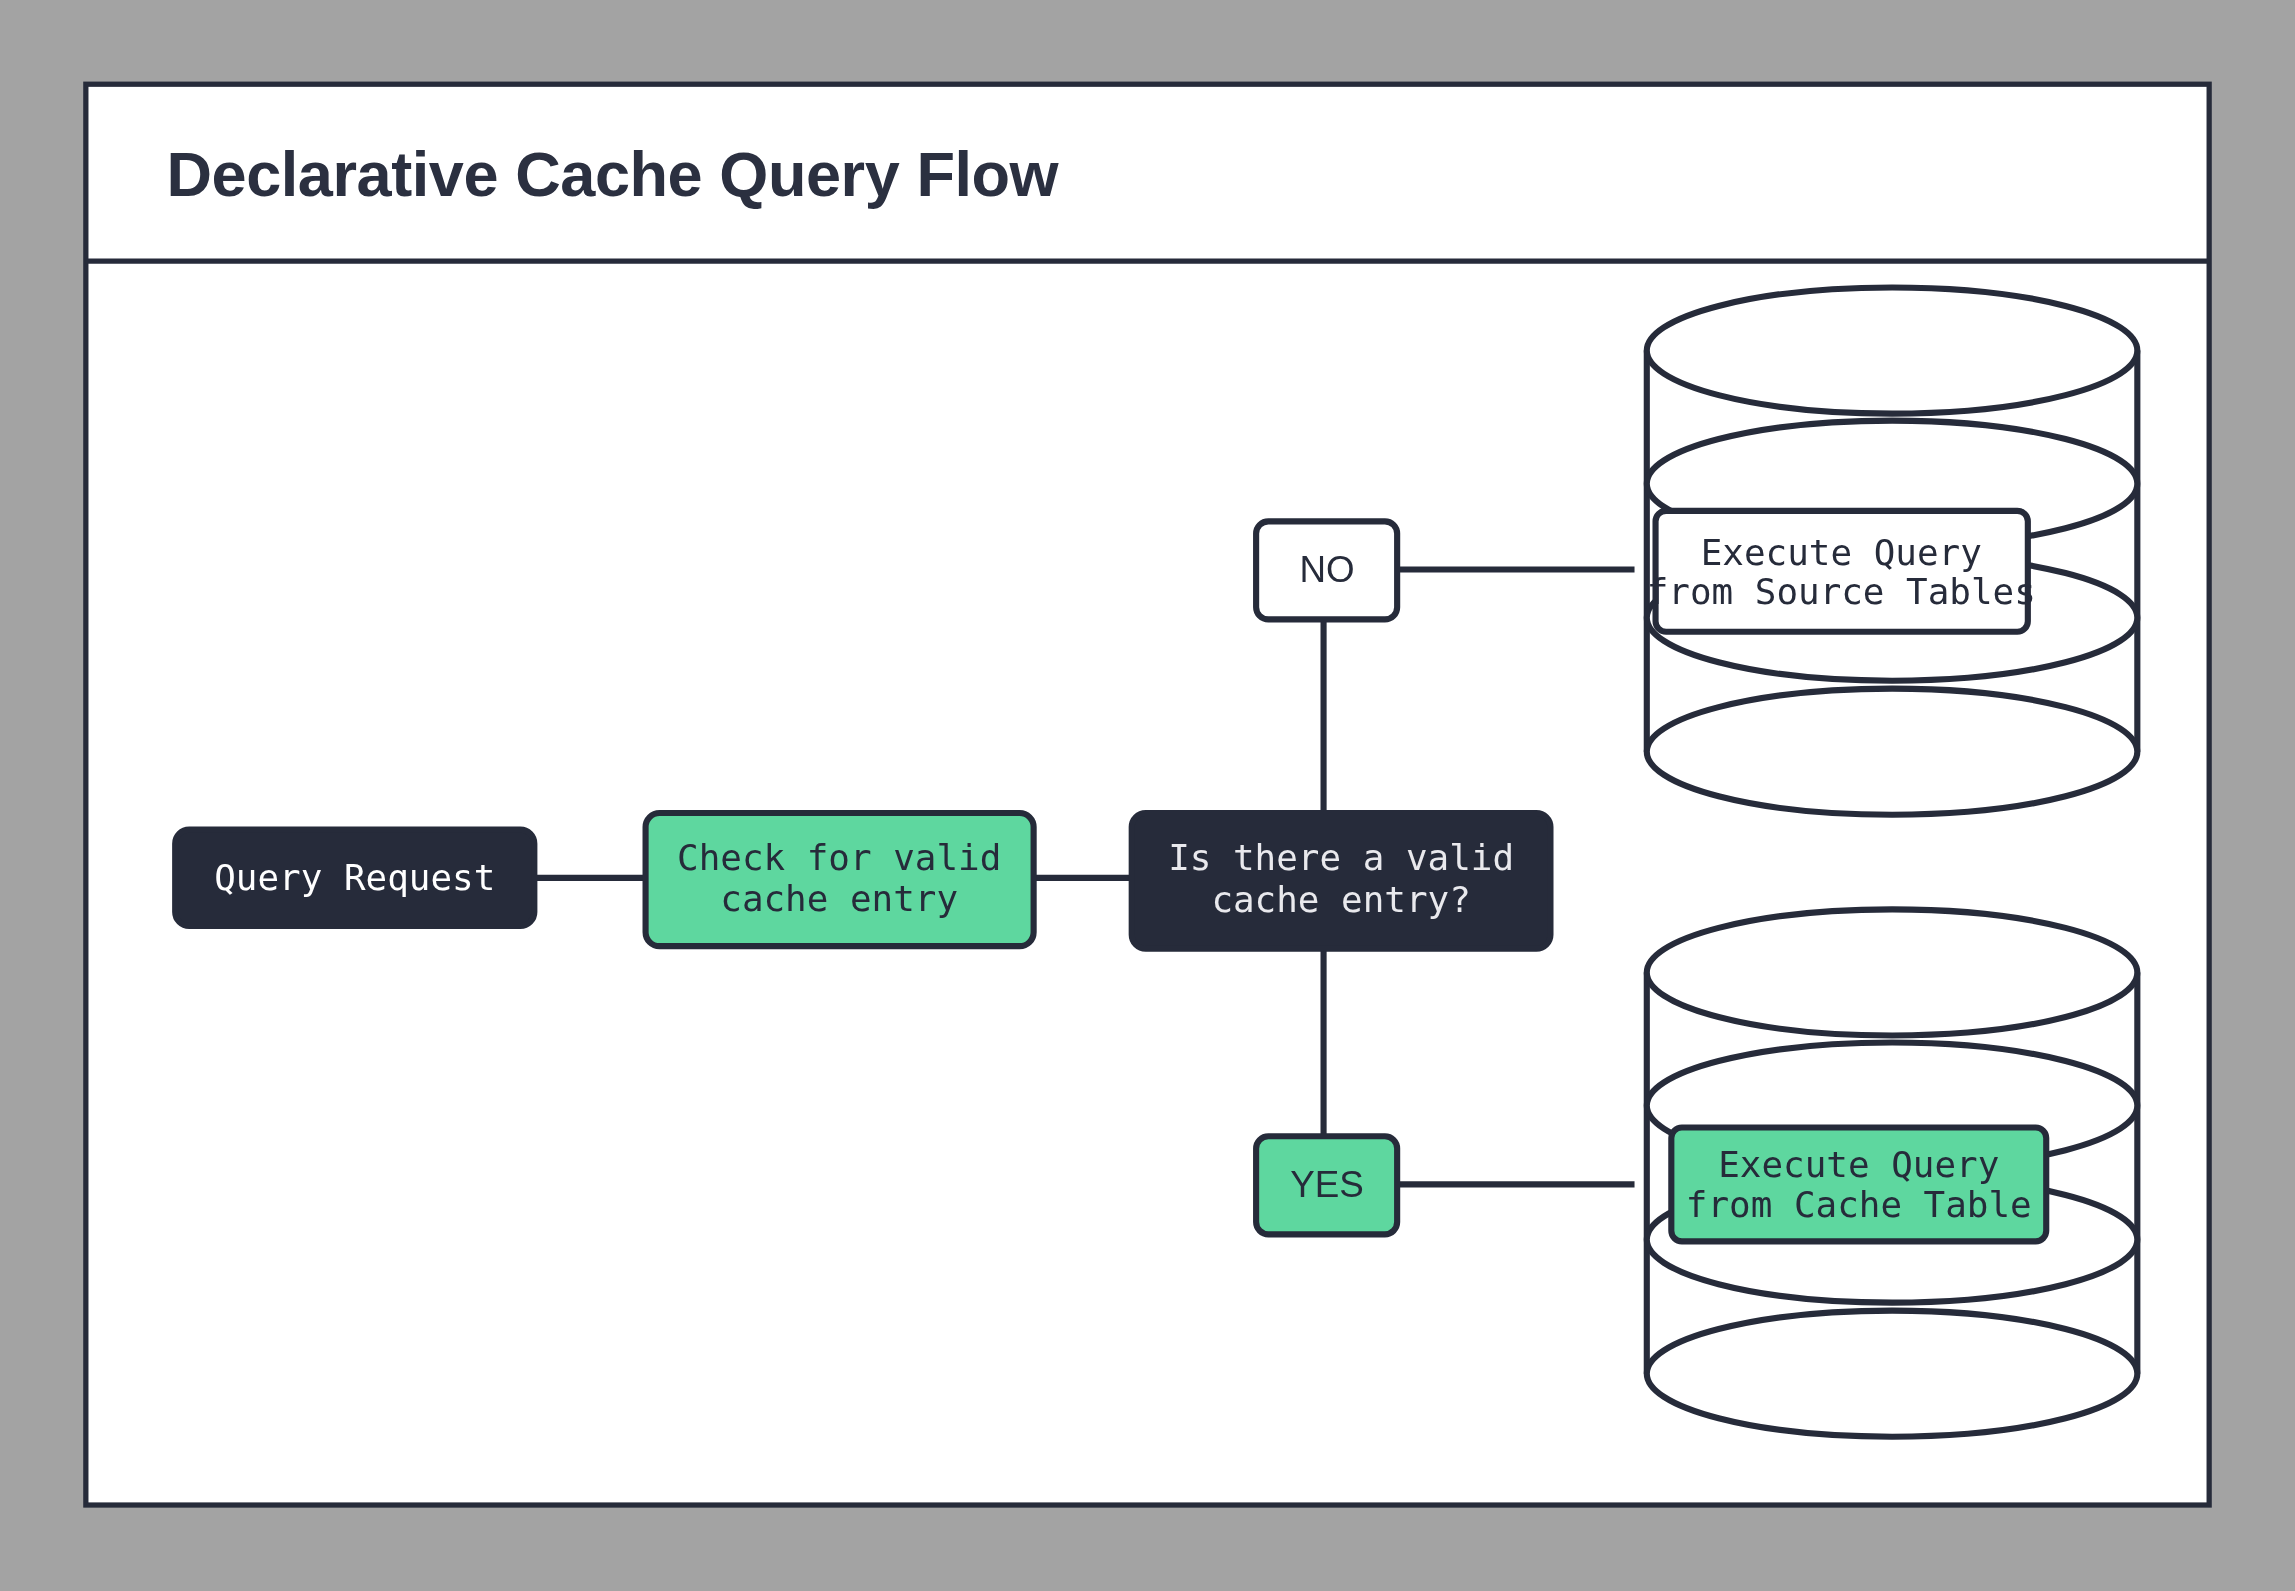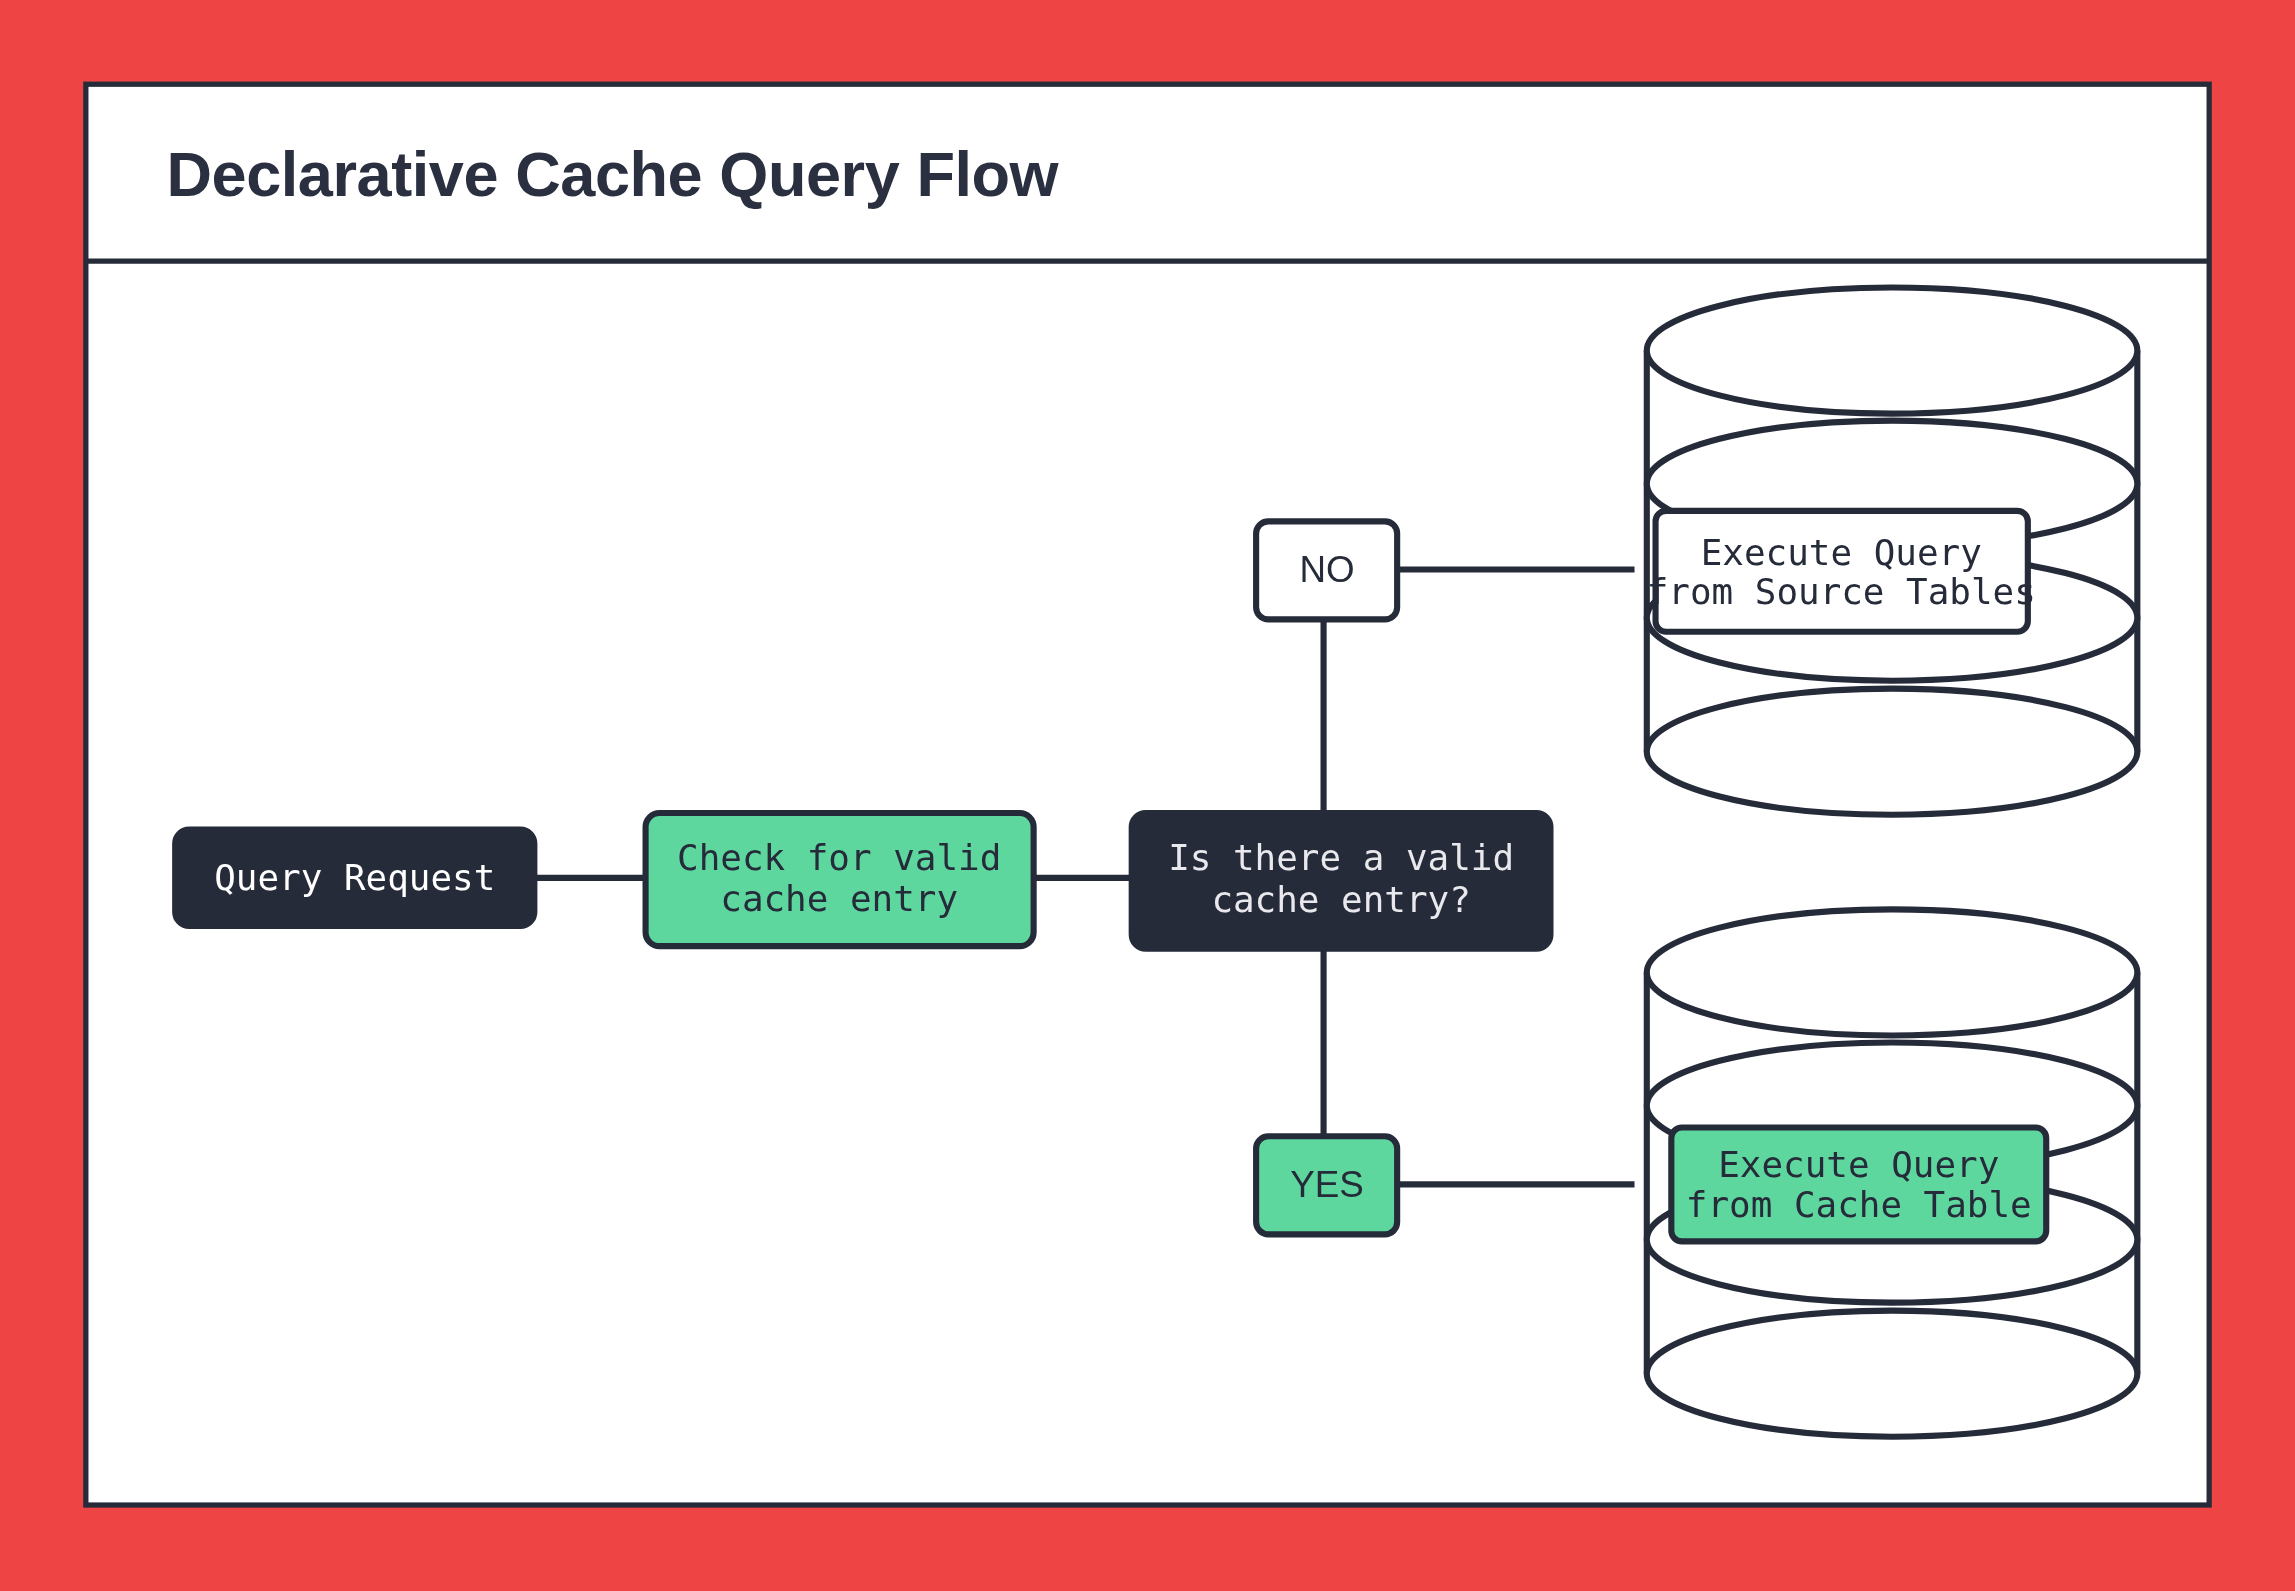--- a/index.html
+++ b/index.html
@@ -10,21 +10,21 @@
   body {
     width: 2295px;
     height: 1591px;
     font-family: "Liberation Sans", sans-serif;
     overflow: hidden;
   }
   #stage {
     position: relative;
     width: 2295px;
     height: 1591px;
-    background: #ef4444;
+    background: #a3a3a3;
   }
   svg#diagram {
     display: block;
     width: 2295px;
     height: 1591px;
   }
   .frame-rect {
     fill: #ffffff;
     stroke: #262b3a;
     stroke-width: 6;

